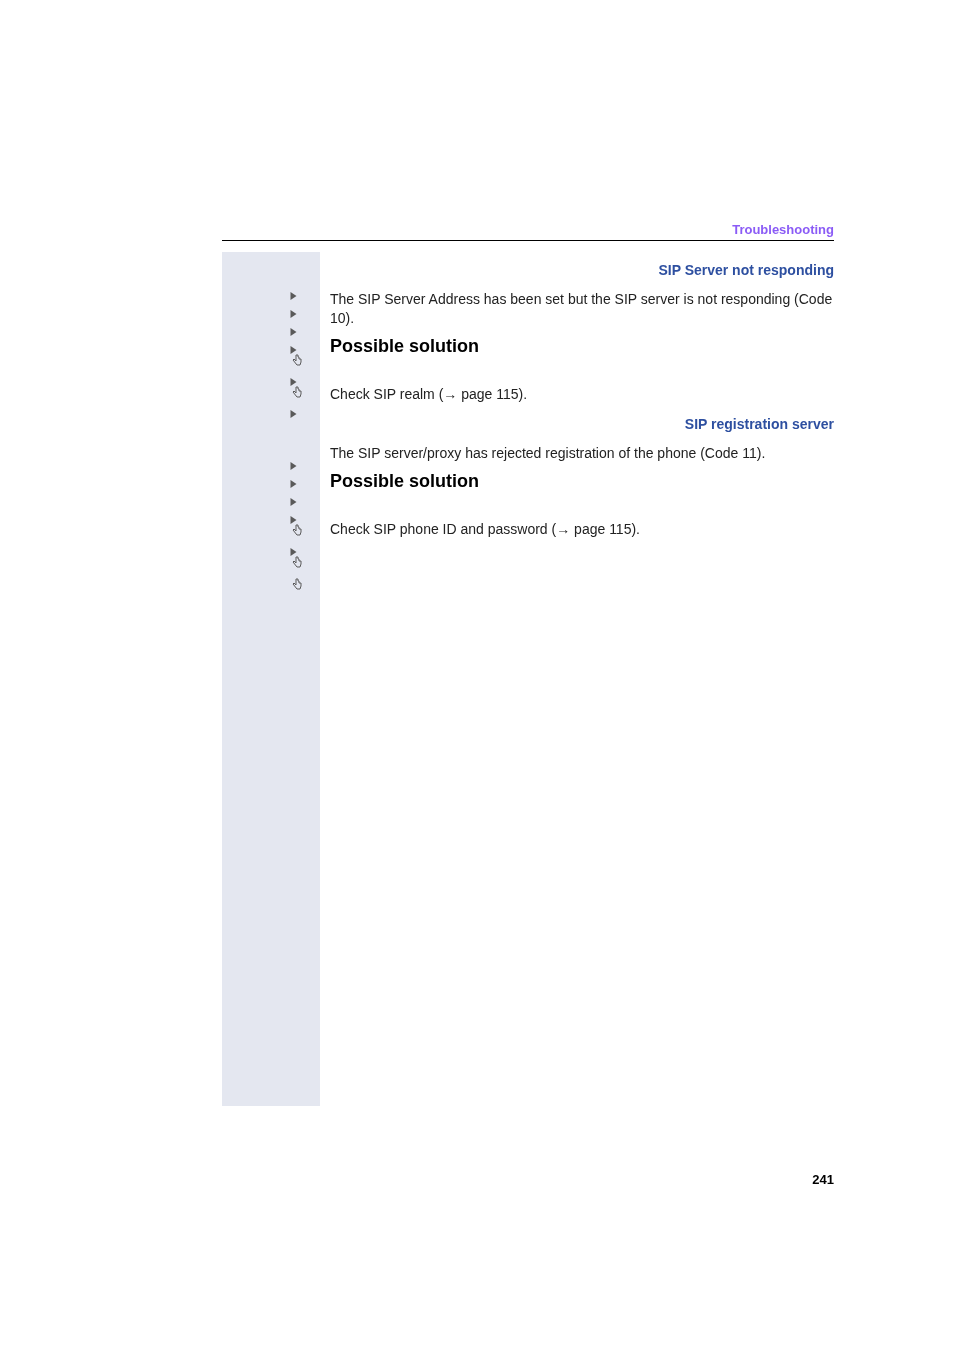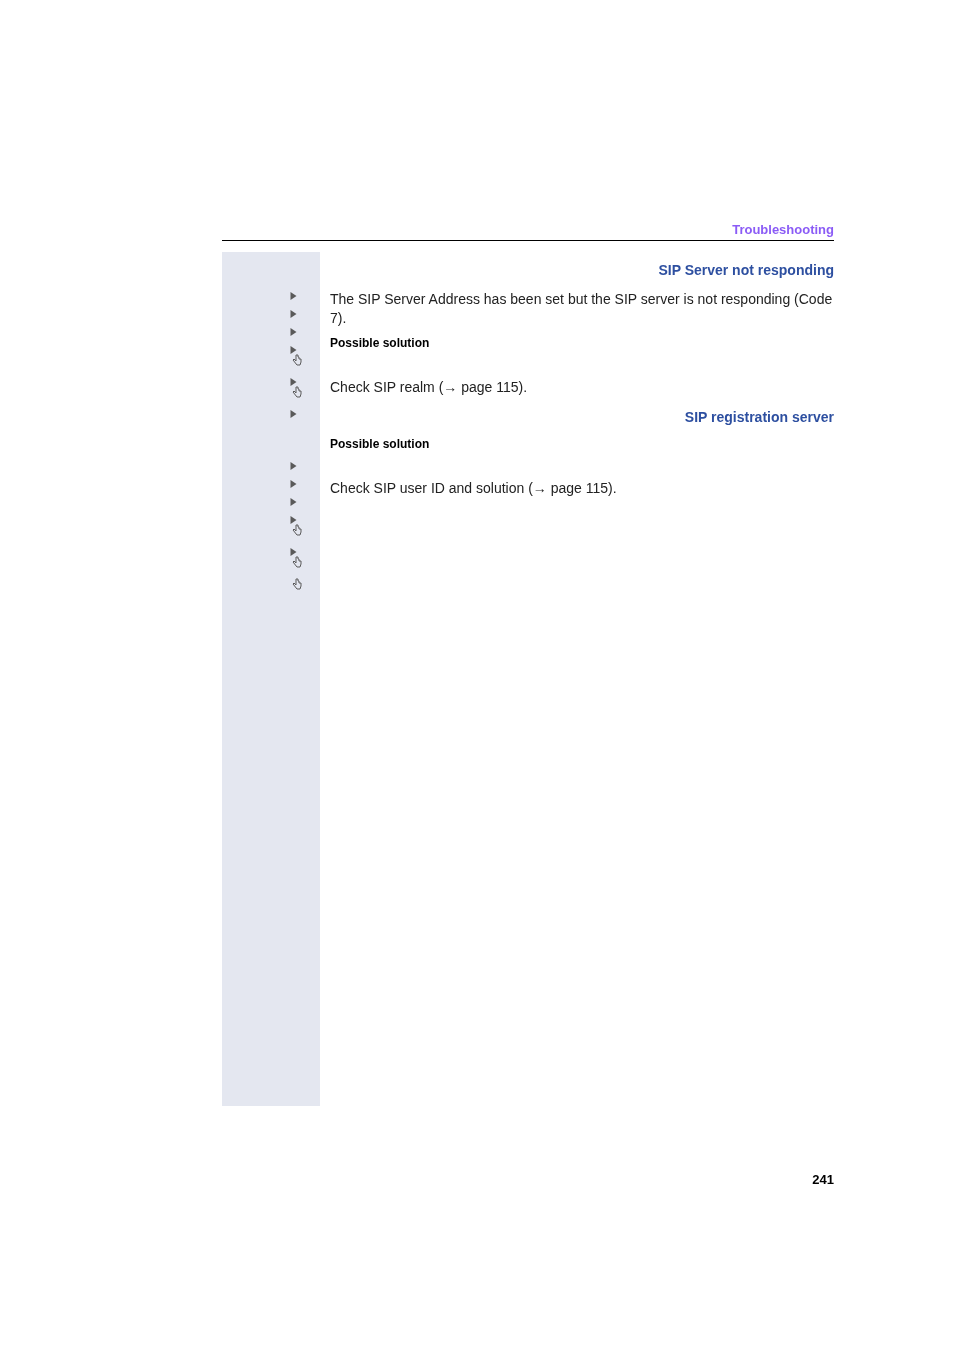--- a/index.html
+++ b/index.html
@@ -52,21 +52,21 @@
       text-align: right;
     }
     .body-text {
       color: #222;
       font-size: 14px;
       line-height: 1.35;
       margin-bottom: 8px;
     }
     .sub-heading {
       font-weight: bold;
-      font-size: 12px;
+      font-size: 18px;
       color: #000;
       margin-top: 4px;
       margin-bottom: 28px;
     }
     .arrow {
       font-family: Arial, sans-serif;
     }
     .page-number {
       position: absolute;
       top: 1172px;
@@ -167,26 +167,27 @@
   </div>
   <div class="finger-icon">
     <svg viewBox="0 0 12 14">
         <path d="M5 1 L5 7 L3 5 L2 6 L6 11 L9 11 L10 8 L10 5 L8 5 L8 3 L7 3 L7 1 Z" fill="none" stroke="#5a5a5a" stroke-width="1"></path>
       </svg>
   </div>
 </div>
 
 <div class="content">
   <div class="section-heading">SIP Server not responding</div>
-  <div class="body-text">The SIP Server Address has been set but the SIP server is not responding (Code 7).</div>
+  <div class="body-text">The SIP Server Address has been set but the SIP server is not responding (Code 10).</div>
   <div class="sub-heading">Possible solution</div>
   <div class="body-text" style="margin-bottom:12px;">
     <span>Check SIP realm (</span><span class="arrow">→</span><span> page 115).</span>
   </div>
 
   <div class="section-heading">SIP registration server</div>
+  <div class="body-text">The SIP server/proxy has rejected registration of the phone (Code 11).</div>
   <div class="sub-heading">Possible solution</div>
   <div class="body-text">
-    <span>Check SIP user ID and solution (</span><span class="arrow">→</span><span> page 115).</span>
+    <span>Check SIP phone ID and password (</span><span class="arrow">→</span><span> page 115).</span>
   </div>
 </div>
 
 <div class="page-number">241</div>
 
 </body></html>

